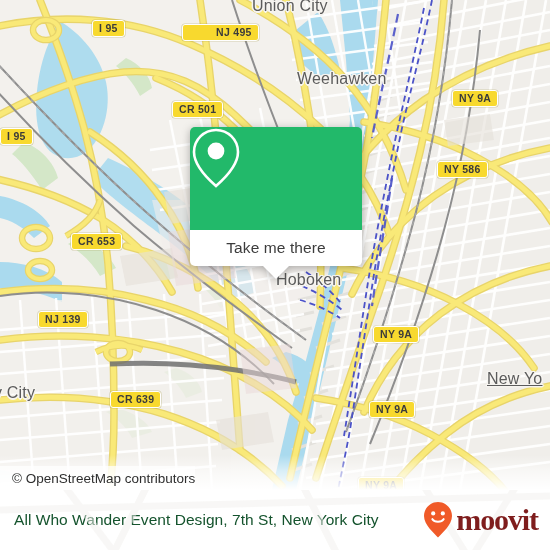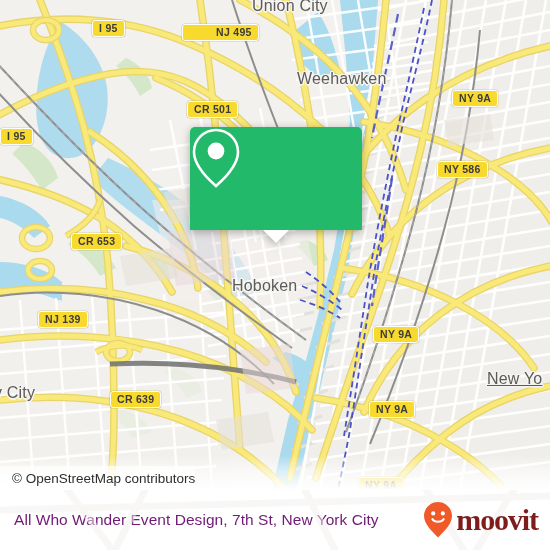--- a/index.html
+++ b/index.html
@@ -51,21 +51,21 @@
 
   
   #fade{position:absolute;left:0;top:455px;width:550px;height:35px;
         background:linear-gradient(to bottom,rgba(255,255,255,0) 0%,
                    rgba(255,255,255,.55) 45%,rgba(255,255,255,1) 100%);
         pointer-events:none;}
 
   
   #footer{position:absolute;left:0;top:490px;width:550px;height:60px;
           background:#ffffff;display:flex;align-items:center;}
-  #footer-title{font-size:15.5px;color:#701a75;margin-left:14px;white-space:nowrap;
+  #footer-title{font-size:15.5px;color:#14532d;margin-left:14px;white-space:nowrap;
                 letter-spacing:.05px;}
   #brand{position:absolute;right:12px;top:50%;transform:translateY(-50%);
          display:flex;align-items:center;gap:3px;}
   #brand-word{font-size:30px;color:#7f1d1d;letter-spacing:-1.1px;
               font-family:Liberation Serif, serif;
               font-weight:bold;line-height:1;}
   
   #footer-wm{position:absolute;left:0;top:0;width:550px;height:60px;opacity:.5;
              pointer-events:none;}
 </style>
@@ -355,46 +355,49 @@
         </g>
 
       </g>
     </svg>
 
     <div>
       <div class="placelabel big ctr" style="left:252px;top:-2px;width:72px;">
         <span>Union City</span>
       </div>
       <div class="placelabel big" style="left:297px;top:71px;">Weehawken</div>
-      <div class="placelabel big" style="left:232px;top:278px;">Hoboken</div>
+      <div class="placelabel big" style="left:232px;top:272px;padding-left:44px;">Hoboken</div>
       <div class="placelabel big" style="left:487px;top:371px;text-decoration:underline;">New Yo</div>
       <div class="placelabel big" style="left:-6px;top:385px;">y City</div>
     </div>
 
     <div>
       <div class="shield" style="left:92px;top:20px;">I 95</div>
       <div class="shield" style="left:182px;top:24px;padding-left:33px;">NJ 495</div>
       <div class="shield" style="left:0px;top:128px;">I 95</div>
-      <div class="shield" style="left:187px;top:101px;">CR 501</div>
+      <div class="shield" style="left:172px;top:101px;">CR 501</div>
       <div class="shield" style="left:452px;top:90px;">NY 9A</div>
       <div class="shield" style="left:437px;top:161px;">NY 586</div>
       <div class="shield" style="left:71px;top:233px;">CR 653</div>
       <div class="shield" style="left:38px;top:311px;">NJ 139</div>
       <div class="shield" style="left:110px;top:391px;">CR 639</div>
       <div class="shield" style="left:373px;top:326px;">NY 9A</div>
       <div class="shield" style="left:369px;top:401px;">NY 9A</div>
       <div class="shield" style="left:358px;top:477px;">NY 9A</div>
     </div>
 
     <div id="card">
       <div id="card-top" style="background: rgb(34, 185, 106);">
         <svg width="52" height="62" viewBox="0 0 52 62">
           <path d="M26,3 C13.8,3 4,12.8 4,25 C4,38 18,52 26,59 C34,52 48,38 48,25 C48,12.8 38.2,3 26,3 Z" fill="none" stroke="#ffffff" stroke-width="2.6"></path>
           <circle cx="26" cy="24" r="8.4" fill="#ffffff"></circle>
         </svg>
+      </div>
+      <div id="card-bottom">
+        <span id="card-label">Take me there</span>
       </div>
       <div id="card-tail"></div>
     </div>
 
     <div id="fade"></div>
 
     <div id="attrib">
       <span>© OpenStreetMap contributors</span>
     </div>
   </div>

